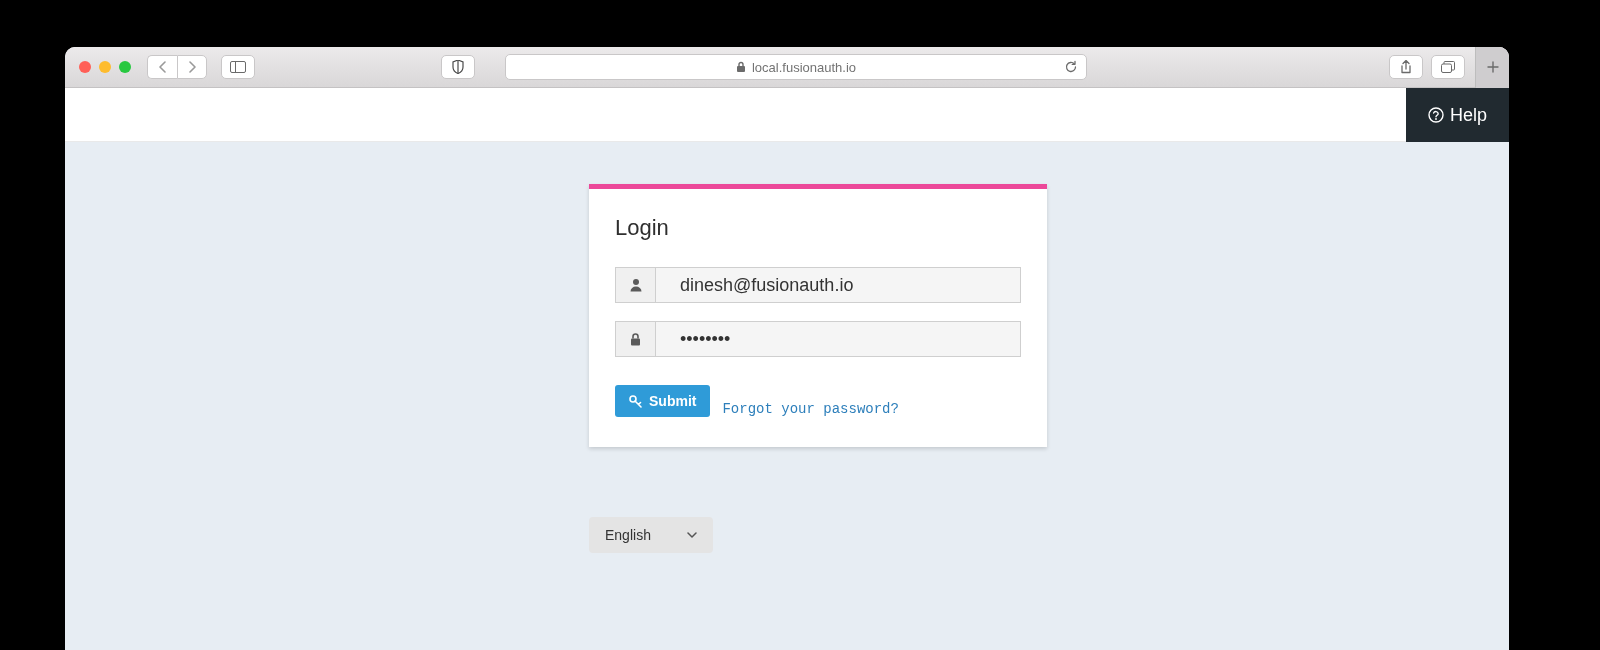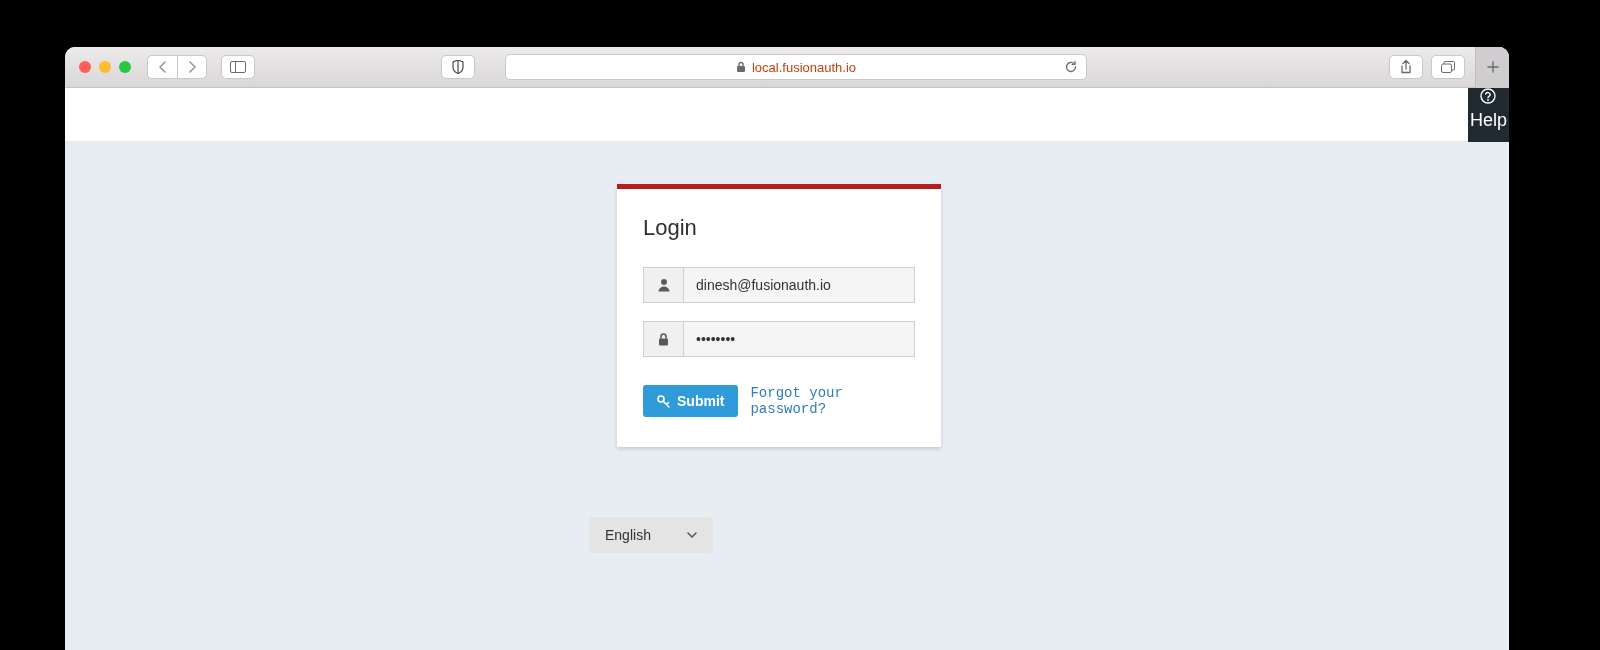--- a/index.html
+++ b/index.html
@@ -64,21 +64,21 @@
       color: #4a4a4a;
     }
     .url-bar {
       width: 582px; height: 26px;
       background: #fff;
       border: 1px solid #c9c7c8;
       border-radius: 5px;
       margin-left: 22px;
       display: flex; align-items: center; justify-content: center;
       gap: 6px;
-      color: #c2410c;
+      color: #737373;
       font-size: 13px;
       position: relative;
     }
     .url-bar .reload {
       position: absolute; right: 8px; color: #6b6b6b;
     }
     .chrome-right { margin-left: auto; display: flex; gap: 8px; align-items: center; }
     .chrome-icon-btn {
       width: 34px; height: 24px;
       background: #fff;
@@ -102,37 +102,36 @@
       border-bottom: 1px solid #e9e9e9;
       position: relative;
     }
     .help-btn {
       position: absolute;
       right: 0; top: 0;
       height: 54px;
       background: #212a30;
       color: #fff;
       display: flex; align-items: center; gap: 6px;
-      padding: 0 2px;
+      padding: 0 22px;
       font-size: 18px;
-      flex-direction: column;
     }
     .page-body {
       background: #e7edf3;
       height: calc(100% - 41px - 54px);
       position: relative;
     }
     .login-card {
       position: absolute;
-      left: 552px;
+      left: 524px;
       top: 42px;
-      width: 324px;
+      width: 458px;
       background: #fff;
       box-shadow: 0 2px 4px rgba(0,0,0,0.15);
-      border-top: 5px solid #b91c1c;
+      border-top: 5px solid #ec4899;
     }
     .card-inner { padding: 26px 26px 30px 26px; }
     .card-title {
       font-size: 22px;
       color: #2f2f2f;
       font-weight: 400;
       margin-bottom: 26px;
     }
     .input-group {
       display: flex;
@@ -144,27 +143,27 @@
       border: 1px solid #cfcfcf;
       border-right: none;
       display: flex; align-items: center; justify-content: center;
       color: #5a5a5a;
     }
     .input-field {
       flex: 1;
       height: 36px;
       background: #f5f5f5;
       border: 1px solid #cfcfcf;
-      padding: 0 12px;
-      font-size: 14px;
+      padding: 0 24px;
+      font-size: 18px;
       color: #333;
       outline: none;
     }
     .actions-row {
-      display: flex; align-items: flex-start; gap: 12px;
+      display: flex; align-items: flex-end; gap: 12px;
       margin-top: 28px;
     }
     .submit-btn {
       background: #2f9bd8;
       color: #fff;
       border: none;
       height: 32px;
       padding: 0 14px;
       border-radius: 3px;
       font-size: 14px;

